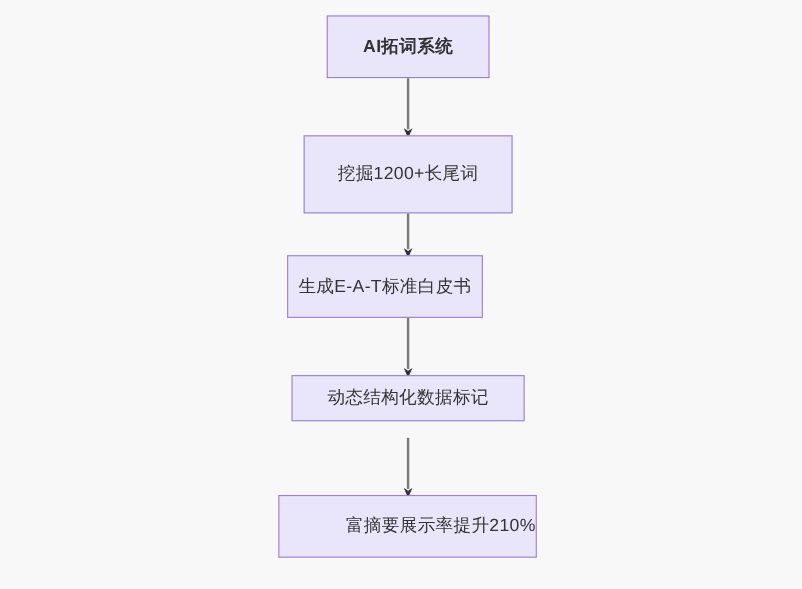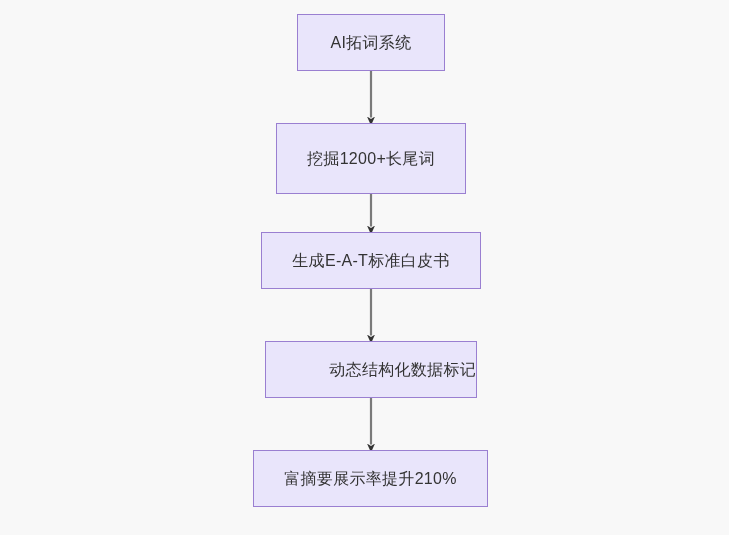--- a/index.html
+++ b/index.html
@@ -54,33 +54,33 @@
       <marker id="arrowhead" markerWidth="9" markerHeight="8" refX="1" refY="4" orient="auto" markerUnits="userSpaceOnUse">
         <path d="M0,0 L9,4 L0,8 L2.6,4 Z" fill="#333333"></path>
       </marker>
     </defs>
     <line x1="371" y1="71" x2="371" y2="117.5" stroke="#7a7a7a" stroke-width="2.2" marker-end="url(#arrowhead)"></line>
     <line x1="371" y1="180" x2="371" y2="226.5" stroke="#7a7a7a" stroke-width="2.2" marker-end="url(#arrowhead)"></line>
     <line x1="371" y1="289" x2="371" y2="335.5" stroke="#7a7a7a" stroke-width="2.2" marker-end="url(#arrowhead)"></line>
     <line x1="371" y1="398" x2="371" y2="444.5" stroke="#7a7a7a" stroke-width="2.2" marker-end="url(#arrowhead)"></line>
   </svg>
 
-  <div class="node" style="left:297px; top:14px; width:148px; height:57px;">
+  <div class="node" style="left:297px; top:14px; width:148px; height:57px;font-weight:bold;">
     <span class="node-label">AI拓词系统</span>
   </div>
 
   <div class="node" style="left:276px; top:123px; width:190px; height:71px;">
     <span class="node-label">挖掘1200+长尾词</span>
   </div>
 
-  <div class="node" style="left:261px; top:232px; width:220px; height:57px;">
+  <div class="node" style="left:261px; top:232px; width:178px; height:57px;">
     <span class="node-label">生成E-A-T标准白皮书</span>
   </div>
 
-  <div class="node" style="left:265px; top:341px; width:212px; height:57px;justify-content:flex-end;">
+  <div class="node" style="left:265px; top:341px; width:212px; height:42px;">
     <span class="node-label">动态结构化数据标记</span>
   </div>
 
-  <div class="node" style="left:253px; top:450px; width:235px; height:57px;">
+  <div class="node" style="left:253px; top:450px; width:235px; height:57px;justify-content:flex-end;">
     <span class="node-label">富摘要展示率提升210%</span>
   </div>
 
 </div>
 
 </body></html>

